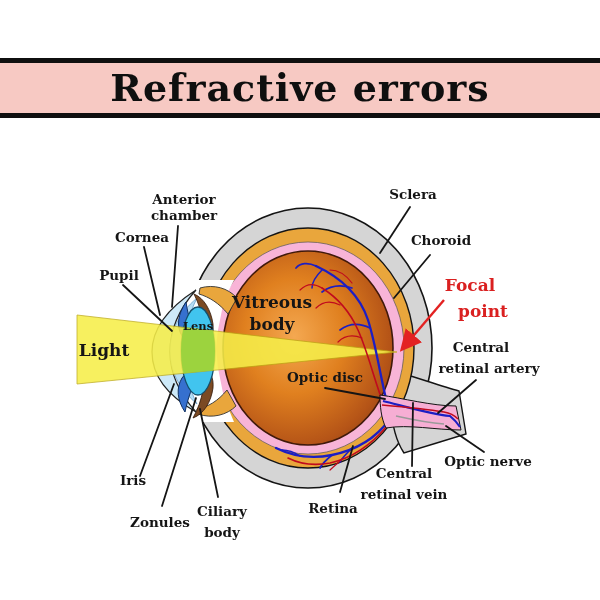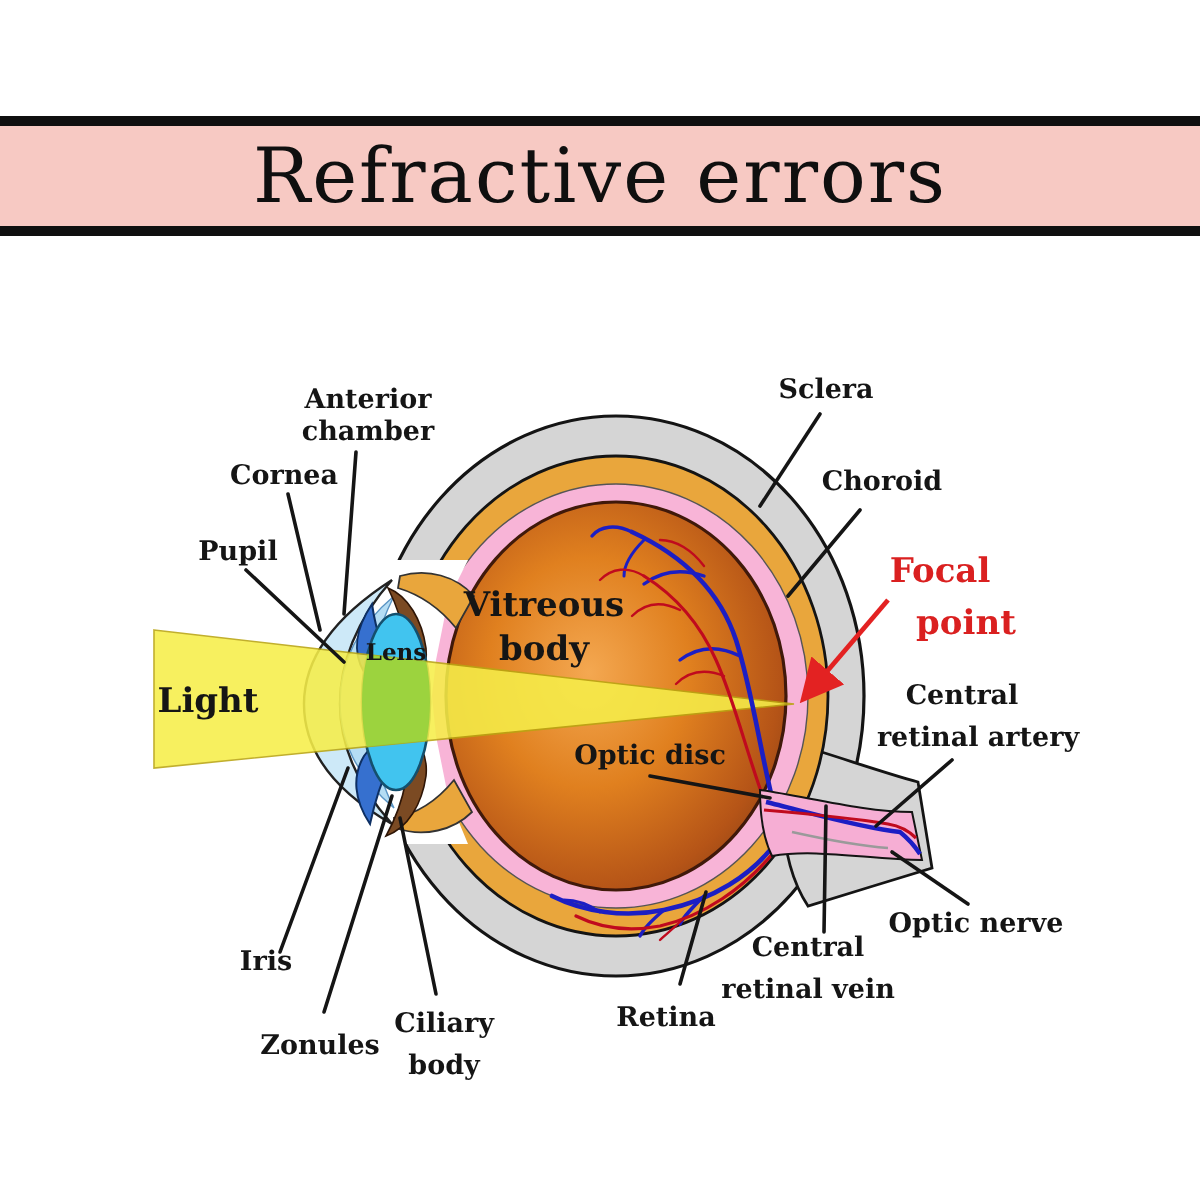--- a/index.html
+++ b/index.html
@@ -1,21 +1,21 @@
 <!DOCTYPE html>
 <html><head>
 <meta charset="utf-8">
 <style>
   html,body{margin:0;padding:0;background:#fff;}
   .stage{position:relative;width:600px;height:600px;background:#fff;overflow:hidden;
          font-family:"DejaVu Serif","Liberation Serif",serif;}
   .banner{position:absolute;top:58px;left:0;width:600px;height:50px;
           background:#f7c9c3;border-top:5px solid #0f0f0f;border-bottom:5px solid #0f0f0f;
           display:flex;align-items:center;justify-content:center;}
-  .banner-title{font-size:38px;font-weight:normal;color:#0f0f0f;letter-spacing:1px;line-height:50px;}
+  .banner-title{font-size:38px;font-weight:bold;color:#0f0f0f;letter-spacing:1px;line-height:50px;}
   svg{position:absolute;left:0;top:0;}
   .lbl{font-family:"DejaVu Serif","Liberation Serif",serif;font-weight:bold;fill:#151515;
        font-size:13.5px;text-anchor:middle;}
   .lbl-big{font-size:17px;}
   .lbl-red{fill:#da2020;}
   .lbl-lens{font-size:11.5px;}
   .ptr{stroke:#151515;stroke-width:1.8;stroke-linecap:round;}
 </style>
 </head>
 <body>

